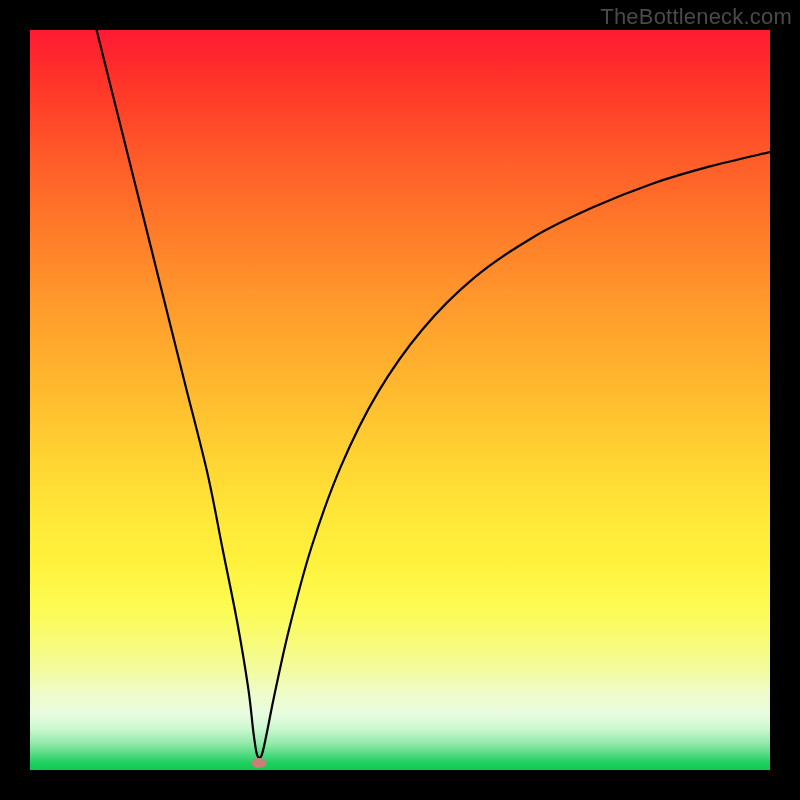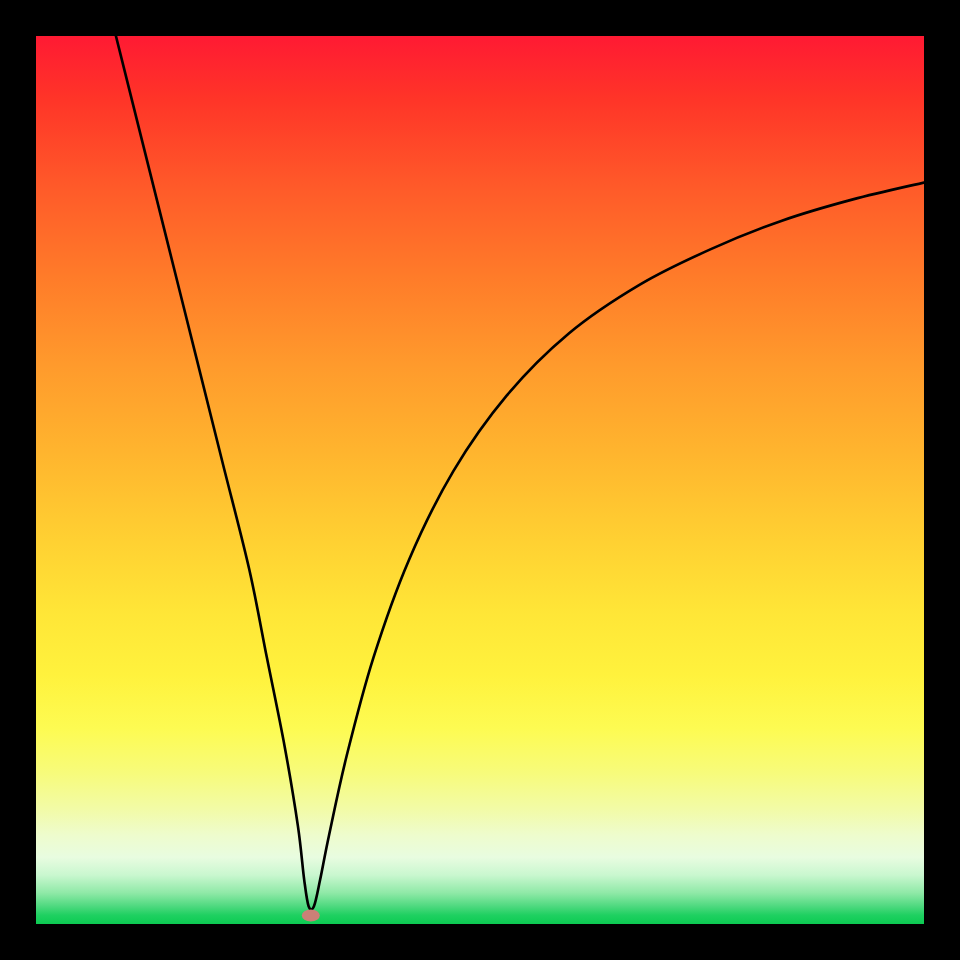--- a/index.html
+++ b/index.html
@@ -76,13 +76,14 @@
 
 <div class="frame">
 
   <div class="plot">
     <svg viewBox="0 0 740 740" preserveAspectRatio="none">
       <path id="curve-path" fill="none" stroke="#000" stroke-width="2.2" stroke-linejoin="round" stroke-linecap="round" d="M 66.6 0 C 70.3 14.799999999999992 81.39999999999999 59.19999999999995 88.8 88.79999999999995 C 96.2 118.39999999999995 103.6 148.00000000000003 111 177.60000000000002 C 118.4 207.20000000000002 125.79999999999998 236.79999999999998 133.2 266.4 C 140.6 296 148 325.59999999999997 155.4 355.2 C 162.8 384.8 171.43333333333334 416.8666666666667 177.6 444 C 183.76666666666665 471.1333333333333 187.46666666666667 493.3333333333333 192.4 518 C 197.33333333333334 542.6666666666666 202.88333333333335 568.5666666666666 207.20000000000002 592 C 211.51666666666668 615.4333333333334 215.58666666666664 640.1 218.29999999999998 658.6 C 221.01333333333332 677.1 222 691.9 223.48 703 C 224.95999999999998 714.1 225.82333333333332 721.5 227.18 725.2 C 228.5366666666667 728.9000000000001 230.01666666666668 728.9000000000001 231.62 725.2 C 233.22333333333333 721.5 234.70333333333335 712.8666666666667 236.8 703 C 238.89666666666668 693.1333333333333 240.50000000000003 683.2666666666667 244.20000000000002 666 C 247.9 648.7333333333333 252.83333333333334 624.0666666666666 259 599.4 C 265.1666666666667 574.7333333333333 272.56666666666666 545.1333333333333 281.2 518 C 289.8333333333333 490.8666666666667 299.70000000000005 462.5 310.8 436.6 C 321.9 410.70000000000005 334.2333333333333 385.41666666666663 347.79999999999995 362.59999999999997 C 361.3666666666666 339.7833333333333 376.1666666666667 318.8166666666667 392.20000000000005 299.70000000000005 C 408.2333333333334 280.58333333333337 425.5 263.31666666666666 444 247.89999999999998 C 462.5 232.48333333333332 483.4666666666667 218.9166666666667 503.20000000000005 207.20000000000005 C 522.9333333333334 195.48333333333338 542.6666666666666 186.48000000000005 562.4 177.60000000000002 C 582.1333333333333 168.72 601.8666666666667 160.82666666666663 621.6 153.91999999999996 C 641.3333333333334 147.0133333333333 661.0666666666667 141.4633333333334 680.8000000000001 136.16000000000008 C 700.5333333333334 130.85666666666677 730.1333333333333 124.44333333333337 740 122.10000000000002"></path>
     </svg>
     <div id="min-marker" class="marker" style="left: 228.66px; top: 732.6px; background: rgb(203, 128, 119);"></div>
   </div>
 
+  <div class="watermark">TheBottleneck.com</div>
 </div>
 
 </body></html>

